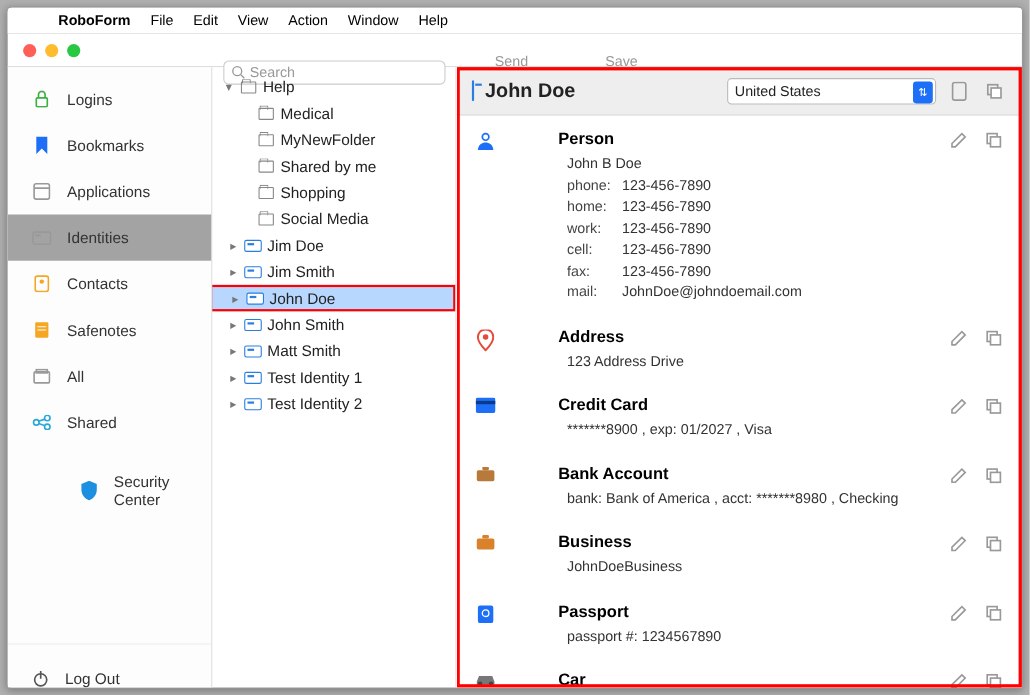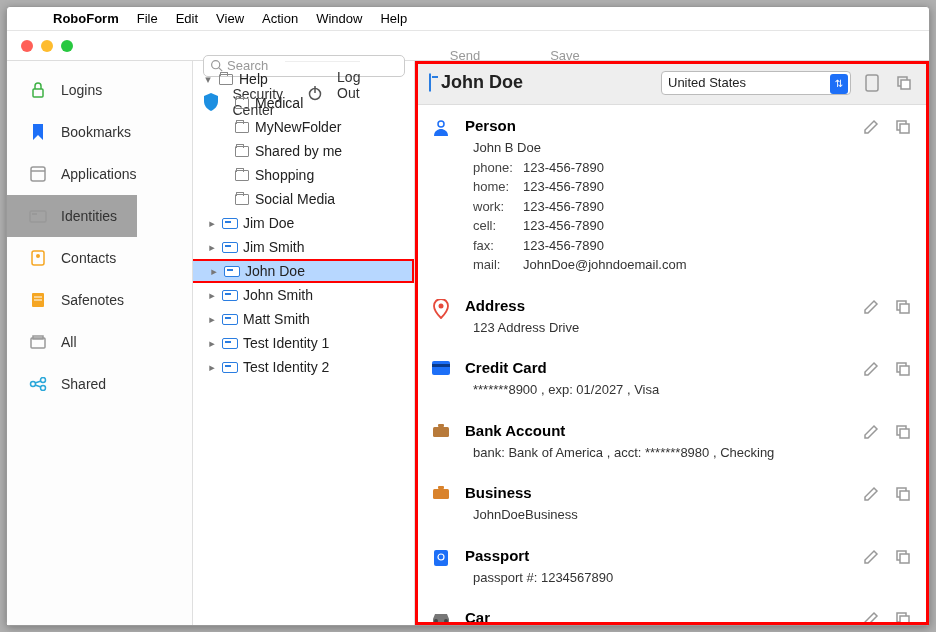--- a/index.html
+++ b/index.html
@@ -9,21 +9,21 @@
   .menubar .apple { font-size: 15px; }
   .menubar .appname { font-weight: 700; }
   .toolbar-row { height: 30px; display: flex; align-items: center; border-bottom: 1px solid #ddd; }
   .traffic { width: 186px; display: flex; gap: 8px; padding-left: 14px; align-items: center; }
   .dot { width: 12px; height: 12px; border-radius: 50%; }
   .dot.red { background: #ff5f57; } .dot.yellow { background: #febc2e; } .dot.green { background: #28c840; }
   .search-wrap { width: 222px; padding: 0 10px; }
   .search { display: flex; align-items: center; background: #fff; border: 1px solid #ccc; border-radius: 5px; height: 22px; padding: 0 6px; color: #999; font-size: 13px; gap: 4px; margin-top: 40px;}
   .toolbar-btn { color: #999; font-size: 13px; width: 100px; text-align:center;margin-top:20px; }
   .body { flex: 1; display: flex; overflow: hidden; }
-  .sidebar { width: 186px; border-right: 1px solid #dfdfdf; background: #fdfdfd; display:flex; flex-direction:row;}
+  .sidebar { width: 186px; border-right: 1px solid #dfdfdf; background: #fdfdfd; display:flex; flex-direction:column;}
   .sidebar .items { flex:1; padding-top: 8px; }
   .side-item { display: flex; align-items: center; gap: 14px; height: 42px; padding-left: 22px; font-size: 14px; color: #333; cursor:pointer;}
   .side-item.selected { background: #a3a3a3; }
   .side-item .icon { width: 18px; height: 18px; display:flex; align-items:center; justify-content:center; }
   .logout { border-top: 1px solid #eee; display:flex; align-items:flex-end; gap:14px; height: 40px; padding-left:22px; font-size:14px; color:#333;}
   .tree { width: 222px; border-right: 1px solid #dfdfdf; font-size: 14px; color: #222; padding-top: 6px; overflow:auto;}
   .tree-row { display:flex; align-items:center; height: 24px; padding-left: 10px; gap: 4px; white-space: nowrap; cursor:pointer;}
   .tree-row .chev { width: 10px; color:#777; font-size:11px; text-align:center;}
   .tree-row .ticon { width: 18px; display:flex; align-items:center; justify-content:center; }
   .tree-row.depth1 { padding-left: 26px; }
@@ -32,21 +32,21 @@
   .main { flex:1; display:flex; flex-direction:column; background:#fafafa; overflow:hidden; position:relative;}
   .redbox { border:3px solid #ff0000; position:absolute; left:0; top:0; right:0; bottom:0; pointer-events:none;}
   .header { height: 44px; background:#eeeeee; border-bottom:1px solid #ddd; display:flex; align-items:center; padding: 0 14px; gap:10px;}
   .header .title { font-size:18px; font-weight:700; flex:1; color:#222; display:flex; align-items:center; gap:8px;}
   .select { background:#fff; border:1px solid #bbb; border-radius:4px; height:24px; width:190px; display:flex; align-items:center; padding:0 6px; font-size:13px; color:#222; position:relative;}
   .select .arrow { position:absolute; right:2px; top:2px; width:18px; height:20px; background:#1d6ff7; border-radius:3px; display:flex; align-items:center; justify-content:center; color:#fff; font-size:10px;}
   .hicon { width:22px; height:22px; display:flex; align-items:center; justify-content:center; color:#888; cursor:pointer;}
   .content { flex:1; overflow:auto; background:#fff;}
   .section { display:flex; padding: 12px 16px 10px 16px; gap: 14px;}
   .section .sicon { width:20px; display:flex; justify-content:center; padding-top:2px;}
-  .section .sbody { flex:1; }
+  .section .sbody { flex:1;margin-left:42px; }
   .section .stitle { font-weight:700; font-size:15px; color:#000; margin-bottom:4px;}
   .section .sline { font-size:13px; color:#333; line-height:1.5; padding-left:8px;}
   .section .kv { display:flex; gap:0;}
   .section .kv .k { width:50px; color:#444;}
   .section .acts { display:flex; gap:14px; align-items:flex-start; padding-top:2px;}
   .section .acts .aicon { width:18px; height:18px; color:#888; cursor:pointer;}
   .folder-icon { width:14px; height:11px; border:1px solid #888; border-radius:1px; position:relative; }
   .folder-icon::before { content:''; position:absolute; top:-3px; left:0; width:6px; height:3px; border:1px solid #888; border-bottom:none; border-radius:1px 1px 0 0;}
   .card-icon { width:16px; height:11px; background:#fff; border:1.5px solid #2a7de1; border-radius:2px; position:relative;}
   .card-icon::after { content:''; position:absolute; left:2px; top:2px; width:6px; height:2px; background:#2a7de1;}

